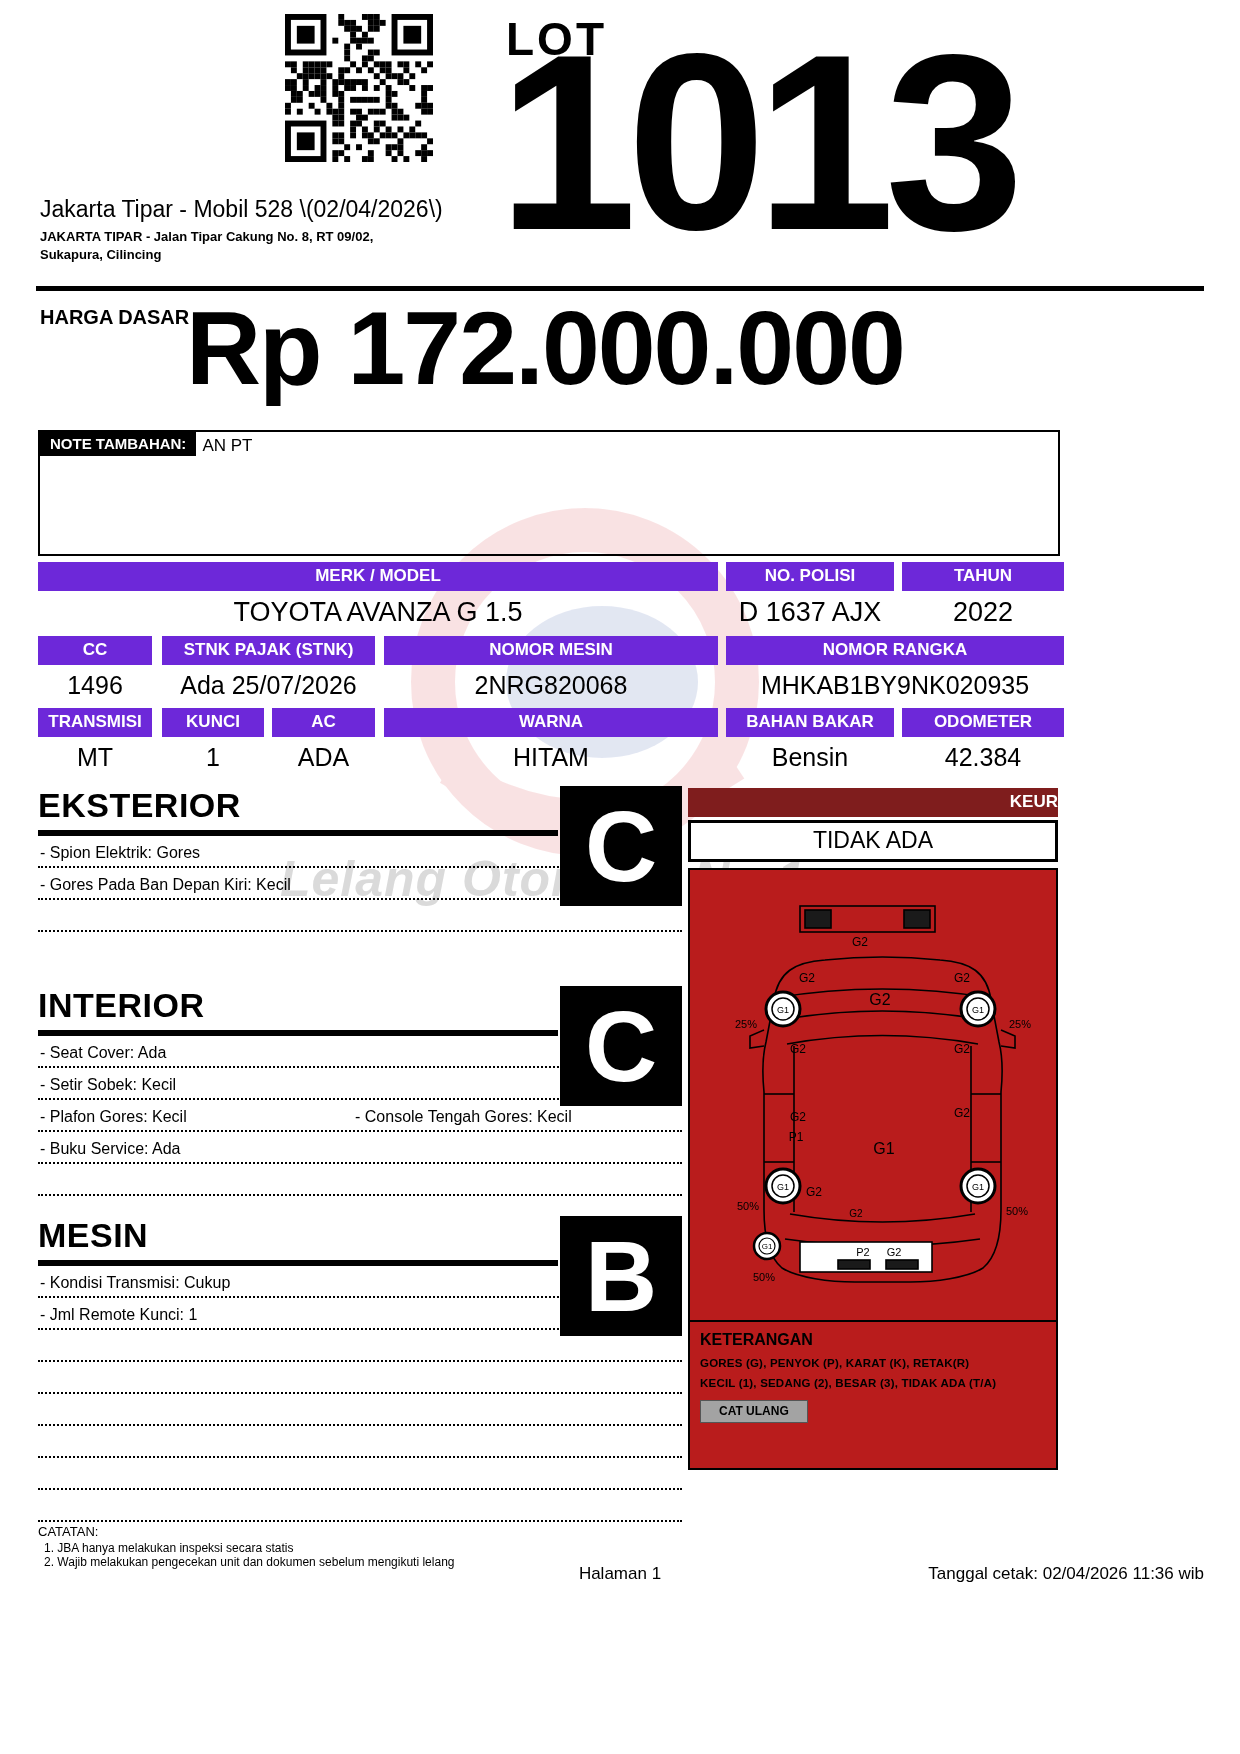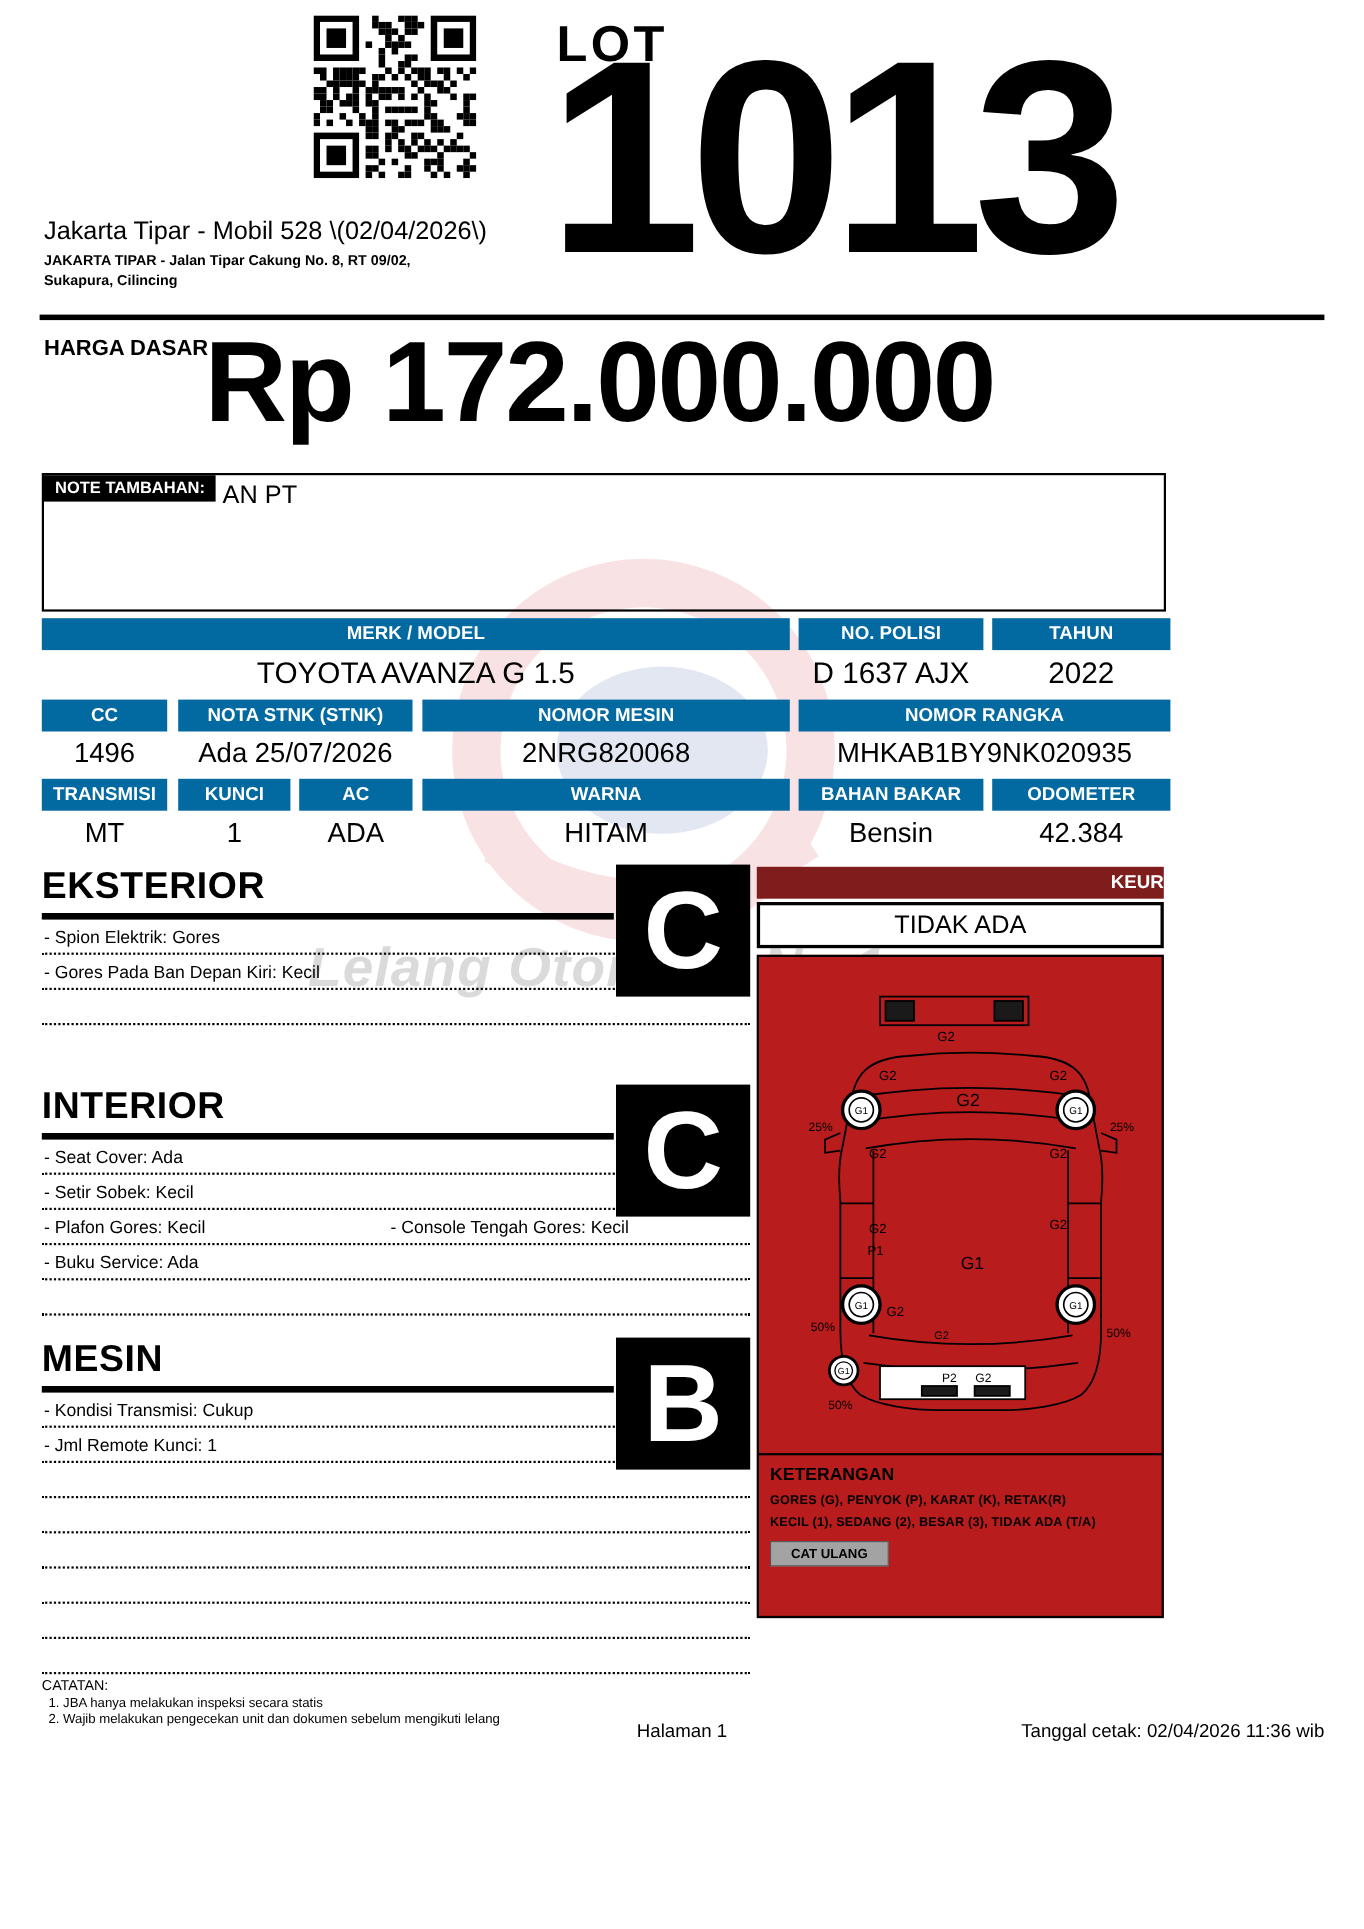--- a/index.html
+++ b/index.html
@@ -9,21 +9,21 @@
     background:#ffffff; color:#000;
     font-family:"Liberation Sans", sans-serif;
     overflow:hidden;
   }
   .abs { position:absolute; }
   svg { font-family:"Liberation Sans", sans-serif; }
 
   
   .srow { display:flex; }
   .sh {
-    background:#0369a1; color:#fff; font-weight:bold; font-size:17px;
+    background:#6d28d9; color:#fff; font-weight:bold; font-size:17px;
     text-align:center; padding:4px 0 5px 0;
   }
   .sv { font-size:25px; text-align:center; padding:6px 0 8px 0; }
   .sv.big { font-size:27px; }
 
   
   .section { position:absolute; left:38px; width:644px; }
   .sec-title { font-size:34px; font-weight:800; height:44px; letter-spacing:.5px; }
   .sec-bar { width:520px; height:6px; background:#000; }
   .irow { position:relative; height:32px; border-bottom:2px dotted #000; font-size:16px; }
@@ -291,38 +291,38 @@
   </div>
 
   <div class="abs" style="left:36px;top:286px;width:1168px;height:5px;background:#000;"></div>
 
   <div class="abs" style="left:40px;top:306px;font-size:20px;font-weight:bold;">HARGA DASAR :</div>
   <div class="abs" style="left:186px;top:296px;font-size:104px;font-weight:800;letter-spacing:-2px;line-height:1;">Rp 172.000.000</div>
 
   <div class="abs" style="left:38px;top:430px;width:1022px;height:126px;border:2px solid #000;">
     <div style="display:flex;align-items:flex-start;">
       <span style="background:#000000;color:#fff;font-weight:bold;font-size:15px;padding:3px 10px 4px;">NOTE TAMBAHAN:</span>
-      <span style="font-size:23px;padding:4px 6px;">AN PT</span>
+      <span style="font-size:17px;padding:4px 6px;">AN PT</span>
     </div>
   </div>
 
   <div class="abs" style="left:38px;top:562px;width:1026px;">
     <div class="srow">
       <div class="sh" style="width:680px">MERK / MODEL</div>
       <div class="sh" style="width:168px;margin-left:8px">NO. POLISI</div>
       <div class="sh" style="width:162px;margin-left:8px">TAHUN</div>
     </div>
     <div class="srow">
       <div class="sv big" style="width:680px">TOYOTA AVANZA G 1.5</div>
       <div class="sv big" style="width:168px;margin-left:8px">D 1637 AJX</div>
       <div class="sv big" style="width:162px;margin-left:8px">2022</div>
     </div>
     <div class="srow">
       <div class="sh" style="width:114px">CC</div>
-      <div class="sh" style="width:213px;margin-left:10px">NOTA STNK (STNK)</div>
+      <div class="sh" style="width:213px;margin-left:10px">STNK PAJAK (STNK)</div>
       <div class="sh" style="width:334px;margin-left:9px">NOMOR MESIN</div>
       <div class="sh" style="width:338px;margin-left:8px">NOMOR RANGKA</div>
     </div>
     <div class="srow">
       <div class="sv" style="width:114px">1496</div>
       <div class="sv" style="width:213px;margin-left:10px">Ada 25/07/2026</div>
       <div class="sv" style="width:334px;margin-left:9px">2NRG820068</div>
       <div class="sv" style="width:338px;margin-left:8px">MHKAB1BY9NK020935</div>
     </div>
     <div class="srow">

